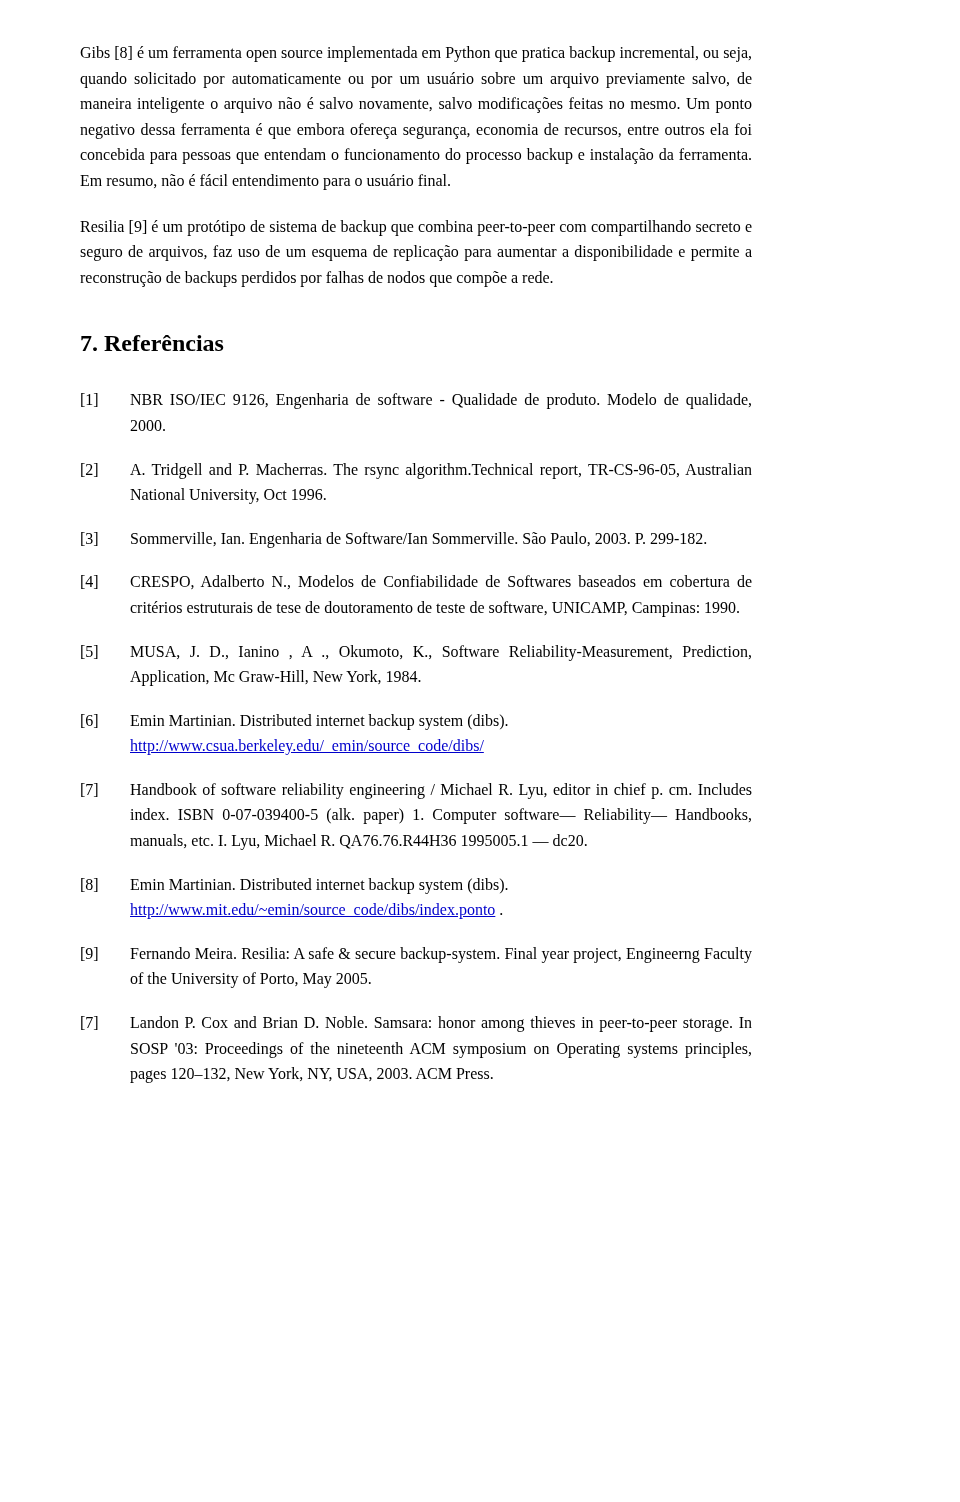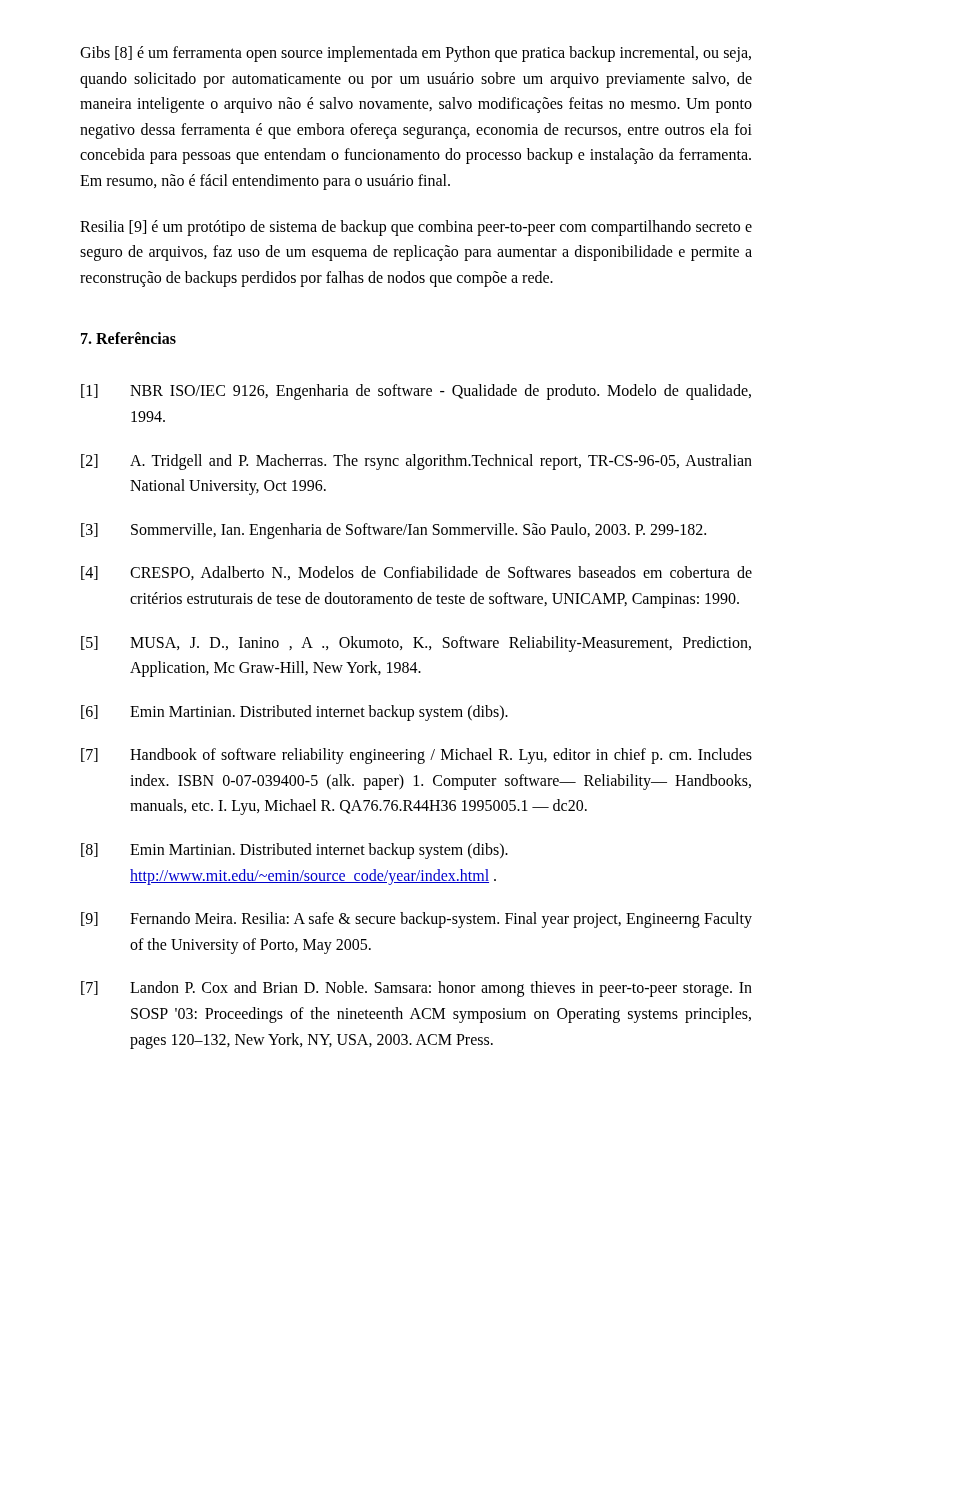--- a/index.html
+++ b/index.html
@@ -22,21 +22,21 @@
       padding: 40px 80px 60px 80px;
     }
 
     .intro-text {
       text-align: justify;
       line-height: 1.6;
       margin-bottom: 20px;
     }
 
     .section-title {
-      font-size: 16px;
+      font-size: 24px;
       font-weight: bold;
       margin-top: 40px;
       margin-bottom: 30px;
     }
 
     .references-list {
       list-style: none;
       padding: 0;
     }
 
@@ -72,21 +72,21 @@
 
   <div class="section-title">
     <span>7.</span>
     <span>Referências</span>
   </div>
 
   <ul class="references-list">
 
     <li class="reference-item">
       <span class="ref-number">[1]</span>
-      <span class="ref-content">NBR ISO/IEC 9126, Engenharia de software - Qualidade de produto. Modelo de qualidade, 1994.</span>
+      <span class="ref-content">NBR ISO/IEC 9126, Engenharia de software - Qualidade de produto. Modelo de qualidade, 2000.</span>
     </li>
 
     <li class="reference-item">
       <span class="ref-number">[2]</span>
       <span class="ref-content">A. Tridgell and P. Macherras. The rsync algorithm.Technical report, TR-CS-96-05, Australian National University, Oct 1996.</span>
     </li>
 
     <li class="reference-item">
       <span class="ref-number">[3]</span>
       <span class="ref-content">Sommerville, Ian. Engenharia de Software/Ian Sommerville. São Paulo, 2003. P. 299-182.</span>
@@ -100,35 +100,36 @@
     <li class="reference-item">
       <span class="ref-number">[5]</span>
       <span class="ref-content">MUSA, J. D., Ianino , A ., Okumoto, K., Software Reliability-Measurement, Prediction, Application, Mc Graw-Hill, New York, 1984.</span>
     </li>
 
     <li class="reference-item">
       <span class="ref-number">[6]</span>
       <span class="ref-content">
         <span>Emin Martinian. Distributed internet backup system (dibs).</span>
         <br>
+        <a class="ref-link" href="#">http://www.csua.berkeley.edu/_emin/source_code/dibs/</a>
         <span></span>
       </span>
     </li>
 
     <li class="reference-item">
       <span class="ref-number">[7]</span>
       <span class="ref-content">Handbook of software reliability engineering / Michael R. Lyu, editor in chief p. cm. Includes index. ISBN 0-07-039400-5 (alk. paper) 1. Computer software— Reliability— Handbooks, manuals, etc. I. Lyu, Michael R. QA76.76.R44H36 1995005.1 — dc20.</span>
     </li>
 
     <li class="reference-item">
       <span class="ref-number">[8]</span>
       <span class="ref-content">
         <span>Emin Martinian. Distributed internet backup system (dibs).</span>
         <br>
-        <a class="ref-link" href="#">http://www.mit.edu/~emin/source_code/year/index.html</a>
+        <a class="ref-link" href="#">http://www.mit.edu/~emin/source_code/dibs/index.ponto</a>
         <span>.</span>
       </span>
     </li>
 
     <li class="reference-item">
       <span class="ref-number">[9]</span>
       <span class="ref-content">Fernando Meira. Resilia: A safe &amp; secure backup-system. Final year project, Engineerng Faculty of the University of Porto, May 2005.</span>
     </li>
 
 

